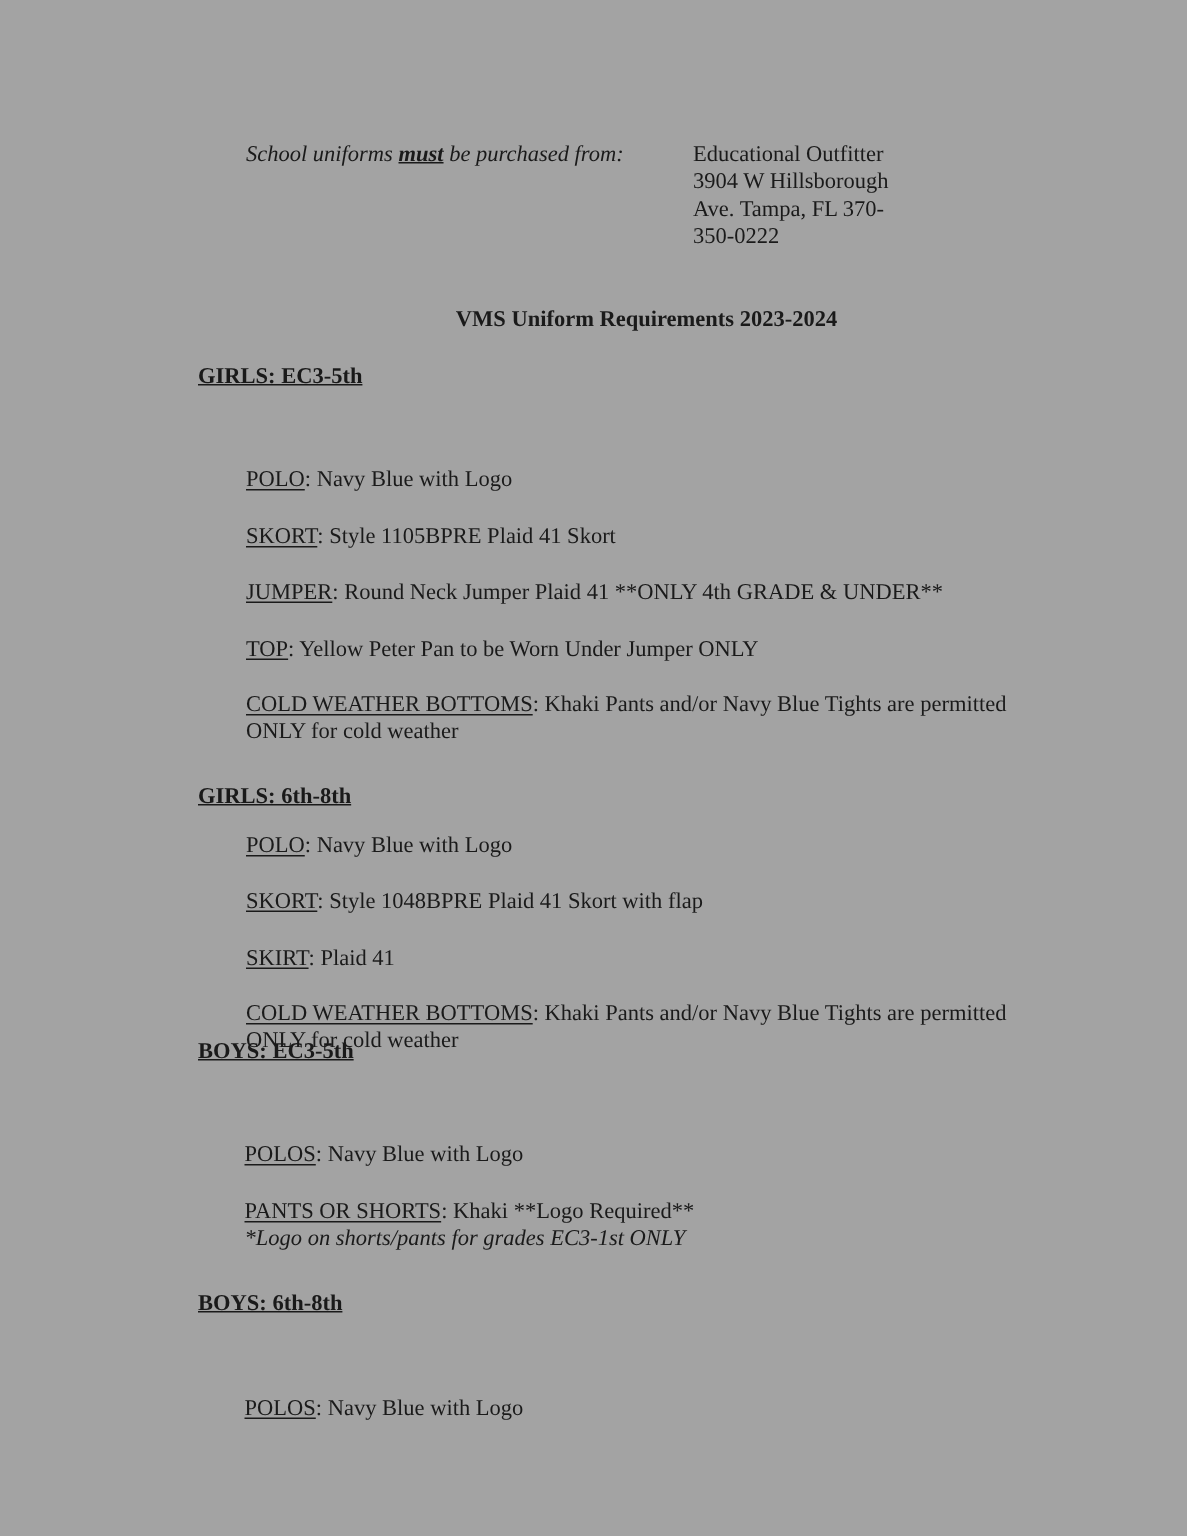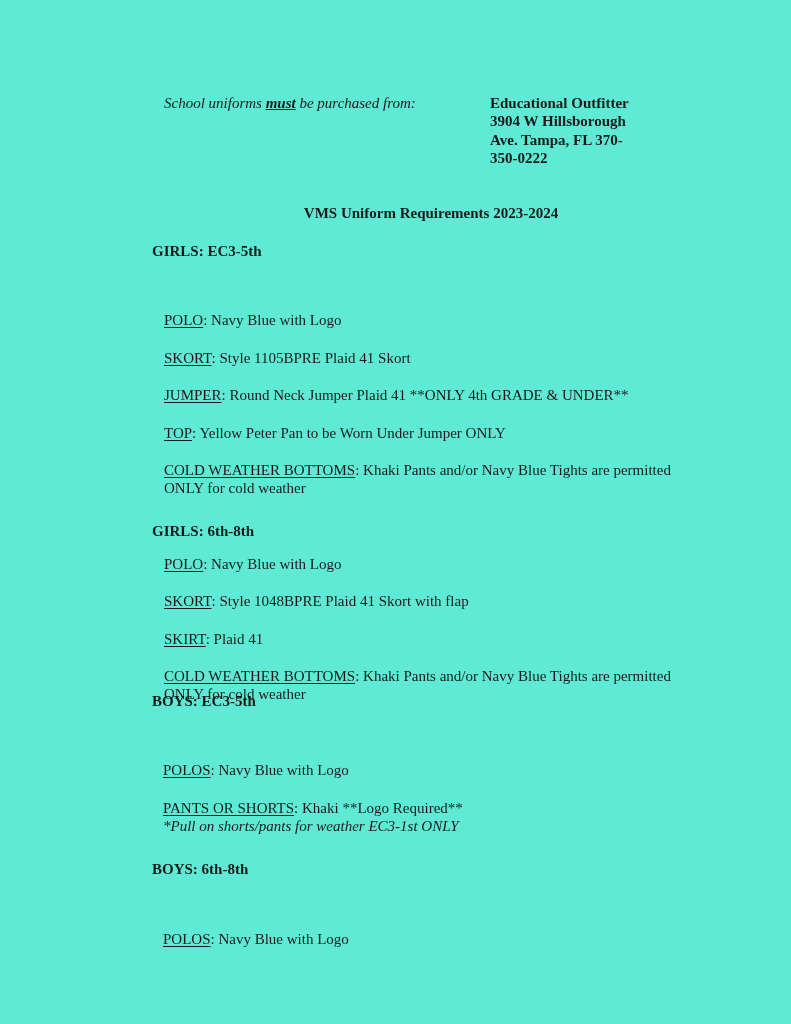--- a/index.html
+++ b/index.html
@@ -13,47 +13,48 @@
       position: relative;
       overflow: hidden;
       font-family: "Liberation Serif", "DejaVu Serif", serif;
       color: #1a1a1a;
       font-size: 15px;
     }
     .page {
       position: absolute;
       left: 0; top: 0;
       width: 791px; height: 1024px;
-      background: #5eead4;
+      background: #a3a3a3;
     }
     .abs { position: absolute; white-space: nowrap; line-height: 18px; }
     .intro {
       left: 164px; top: 94px;
       font-style: italic;
     }
     .intro .must {
       font-weight: bold;
       text-decoration: underline;
     }
     .vendor {
-      left: 490px; top: 94px;
-      font-weight: bold;
+      left: 462px; top: 94px;
+      font-weight: normal;
       white-space: normal;
       width: 150px;
       line-height: 18.3px;
     }
     .vendor div { white-space: nowrap; }
     .title {
       left: 0; width: 862px; top: 204px;
       text-align: center;
       font-weight: bold;
     }
     .section-heading {
-      left: 152px;
+      left: 132px;
       font-weight: bold;
+      text-decoration: underline;
     }
     .item {
       left: 164px;
       white-space: normal;
       width: 540px;
       margin-top: 32px;
     }
     .item.shift { left: 163px; }
     .item .label {
       text-decoration: underline;
@@ -115,21 +116,21 @@
     <span class="label">COLD WEATHER BOTTOMS</span><span>: Khaki Pants and/or Navy Blue Tights are permitted ONLY for cold weather</span>
   </div>
 
   <div class="abs section-heading" style="top:692px;">BOYS: EC3-5th</div>
 
   <div class="abs item shift" style="top:729px;">
     <span class="label">POLOS</span><span>: Navy Blue with Logo</span>
   </div>
   <div class="abs item shift" style="top:767px;">
     <span class="label">PANTS OR SHORTS</span><span>: Khaki **Logo Required**</span>
-    <span class="note">*Pull on shorts/pants for weather EC3-1st ONLY</span>
+    <span class="note">*Logo on shorts/pants for grades EC3-1st ONLY</span>
   </div>
 
   <div class="abs section-heading" style="top:860px;">BOYS: 6th-8th</div>
 
   <div class="abs item shift" style="top:898px;">
     <span class="label">POLOS</span><span>: Navy Blue with Logo</span>
   </div>
 
 </div>
 

